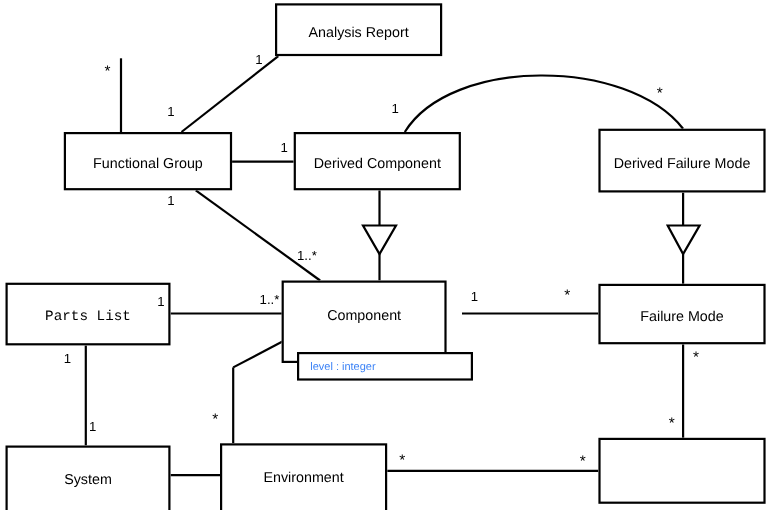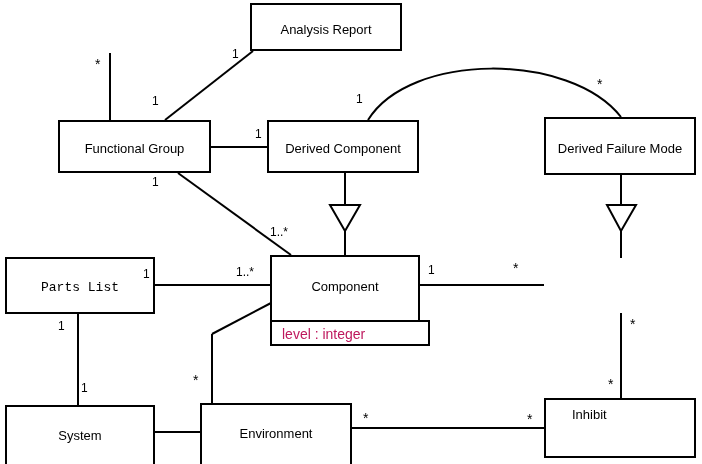--- a/index.html
+++ b/index.html
@@ -46,22 +46,22 @@
   .uml-attr-box {
     position: absolute;
     box-sizing: border-box;
     border: 2px solid #000000;
     background: #ffffff;
     z-index: 2;
   }
   .uml-attr-text {
     position: absolute;
     left: 10px;
-    font-size: 14px;
-    color: #be185d;
+    font-size: 10px;
+    color: #3b82f6;
     line-height: 14px;
   }
   .mult {
     position: absolute;
     font-size: 12px;
     color: #000000;
     line-height: 12px;
     white-space: nowrap;
     z-index: 3;
   }
@@ -126,39 +126,41 @@
   </div>
 
   <div class="uml-class" style="left:267px; top:120px; width:152px; height:53px;">
     <div class="uml-name" style="top:19px;">Derived Component</div>
   </div>
 
   <div class="uml-class" style="left:5px; top:257px; width:150px; height:57px;">
     <div class="uml-name" style="top:21px;font-family:Liberation Mono, monospace;">Parts List</div>
   </div>
 
-  <div class="uml-class" style="left:270px; top:255px; width:150px; height:75px;padding-left:22px;">
+  <div class="uml-class" style="left:256px; top:255px; width:150px; height:75px;padding-left:22px;">
     <div class="uml-name" style="top:22px;">Component</div>
   </div>
 
   <div class="uml-attr-box" style="left:270px; top:320px; width:160px; height:26px;">
     <div class="uml-attr-text" style="top:5px;">level : integer</div>
   </div>
 
+  <div class="uml-class" style="left:544px; top:258px; width:152px; height:55px;">
+    <div class="uml-name" style="top:20px;">Failure Mode</div>
+  </div>
 
   <div class="uml-class" style="left:5px; top:405px; width:150px; height:72px;">
     <div class="uml-name" style="top:21px;">System</div>
   </div>
 
   <div class="uml-class" style="left:200px; top:403px; width:152px; height:67px;">
     <div class="uml-name" style="top:21px;">Environment</div>
   </div>
 
   <div class="uml-class" style="left:544px; top:398px; width:152px; height:60px;">
-    <div class="uml-name two-line" style="top:7px;">Inhibit</div>
   </div>
 
   <div class="mult star" style="left:95px; top:58px;">*</div>
   <div class="mult" style="left:152px; top:95px;">1</div>
   <div class="mult" style="left:232px; top:48px;">1</div>
   <div class="mult" style="left:356px; top:93px;">1</div>
   <div class="mult star" style="left:597px; top:78px;">*</div>
   <div class="mult" style="left:255px; top:128px;">1</div>
   <div class="mult" style="left:152px; top:176px;">1</div>
   <div class="mult" style="left:270px; top:226px;">1..*</div>

